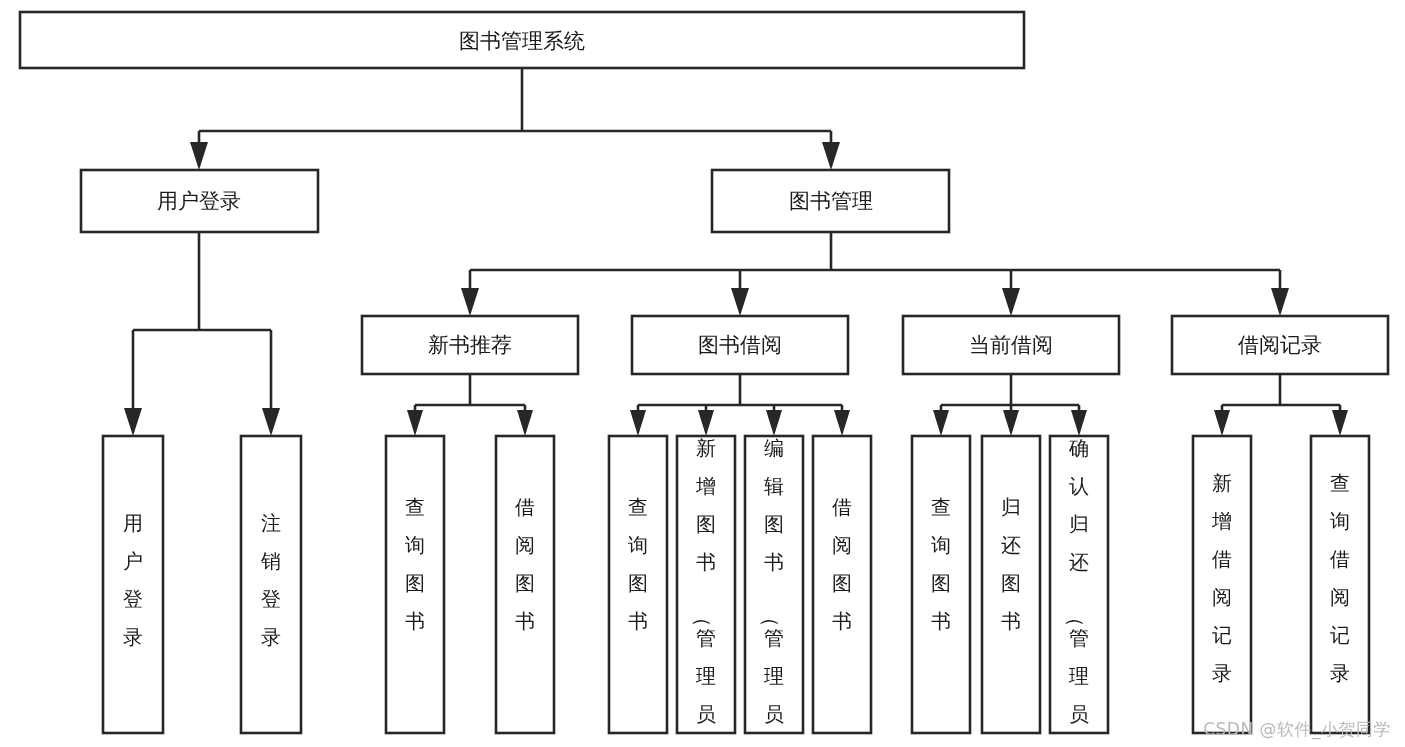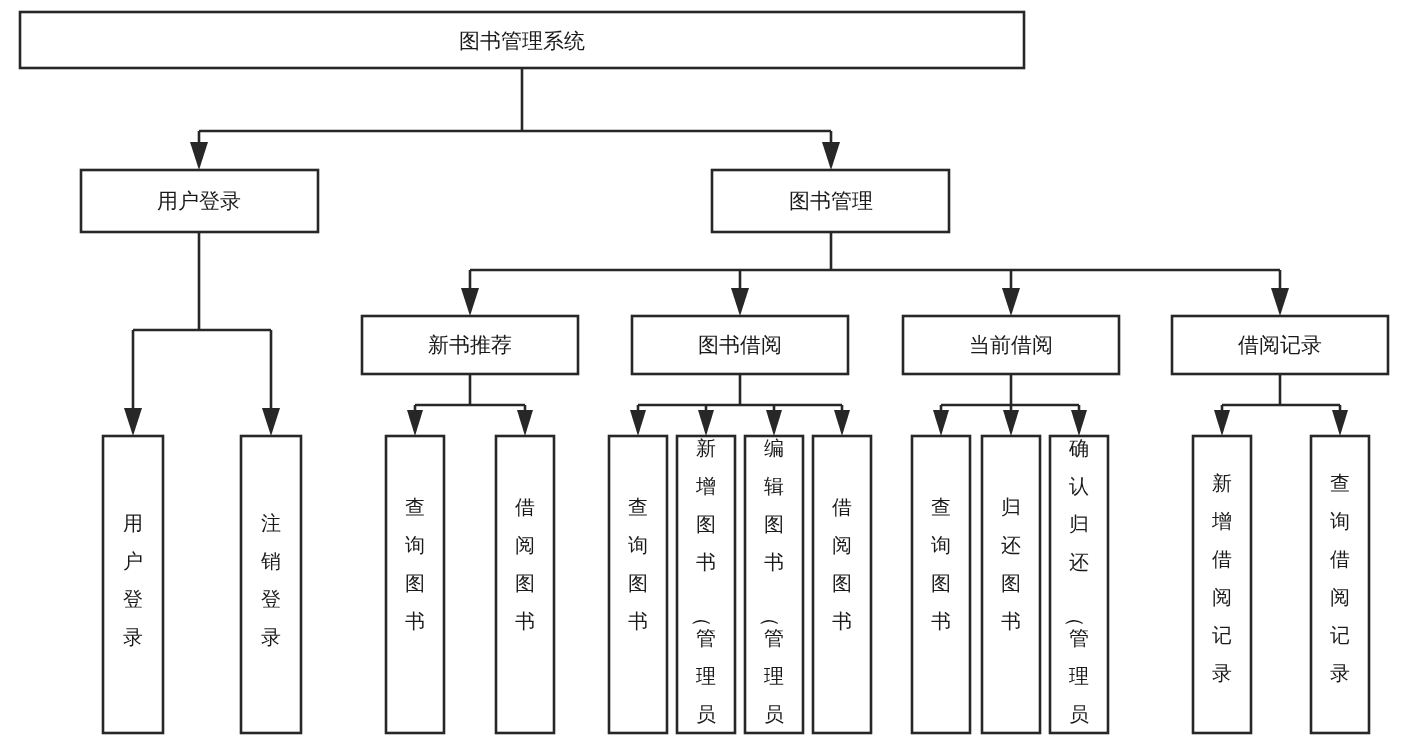--- a/index.html
+++ b/index.html
@@ -201,13 +201,14 @@
         <text class="node-label-vert"><tspan x="1222" y="490">新</tspan><tspan x="1222" y="528">增</tspan><tspan x="1222" y="566">借</tspan><tspan x="1222" y="604">阅</tspan><tspan x="1222" y="642">记</tspan><tspan x="1222" y="680">录</tspan></text>
       </g>
       <g>
         <rect class="node-box" x="1311" y="436" width="58" height="297"></rect>
         <text class="node-label-vert"><tspan x="1340" y="490">查</tspan><tspan x="1340" y="528">询</tspan><tspan x="1340" y="566">借</tspan><tspan x="1340" y="604">阅</tspan><tspan x="1340" y="642">记</tspan><tspan x="1340" y="680">录</tspan></text>
       </g>
 
     </g>
   </svg>
 
+  <div class="watermark">CSDN @软件_小贺同学</div>
 </div>
 
 </body></html>

